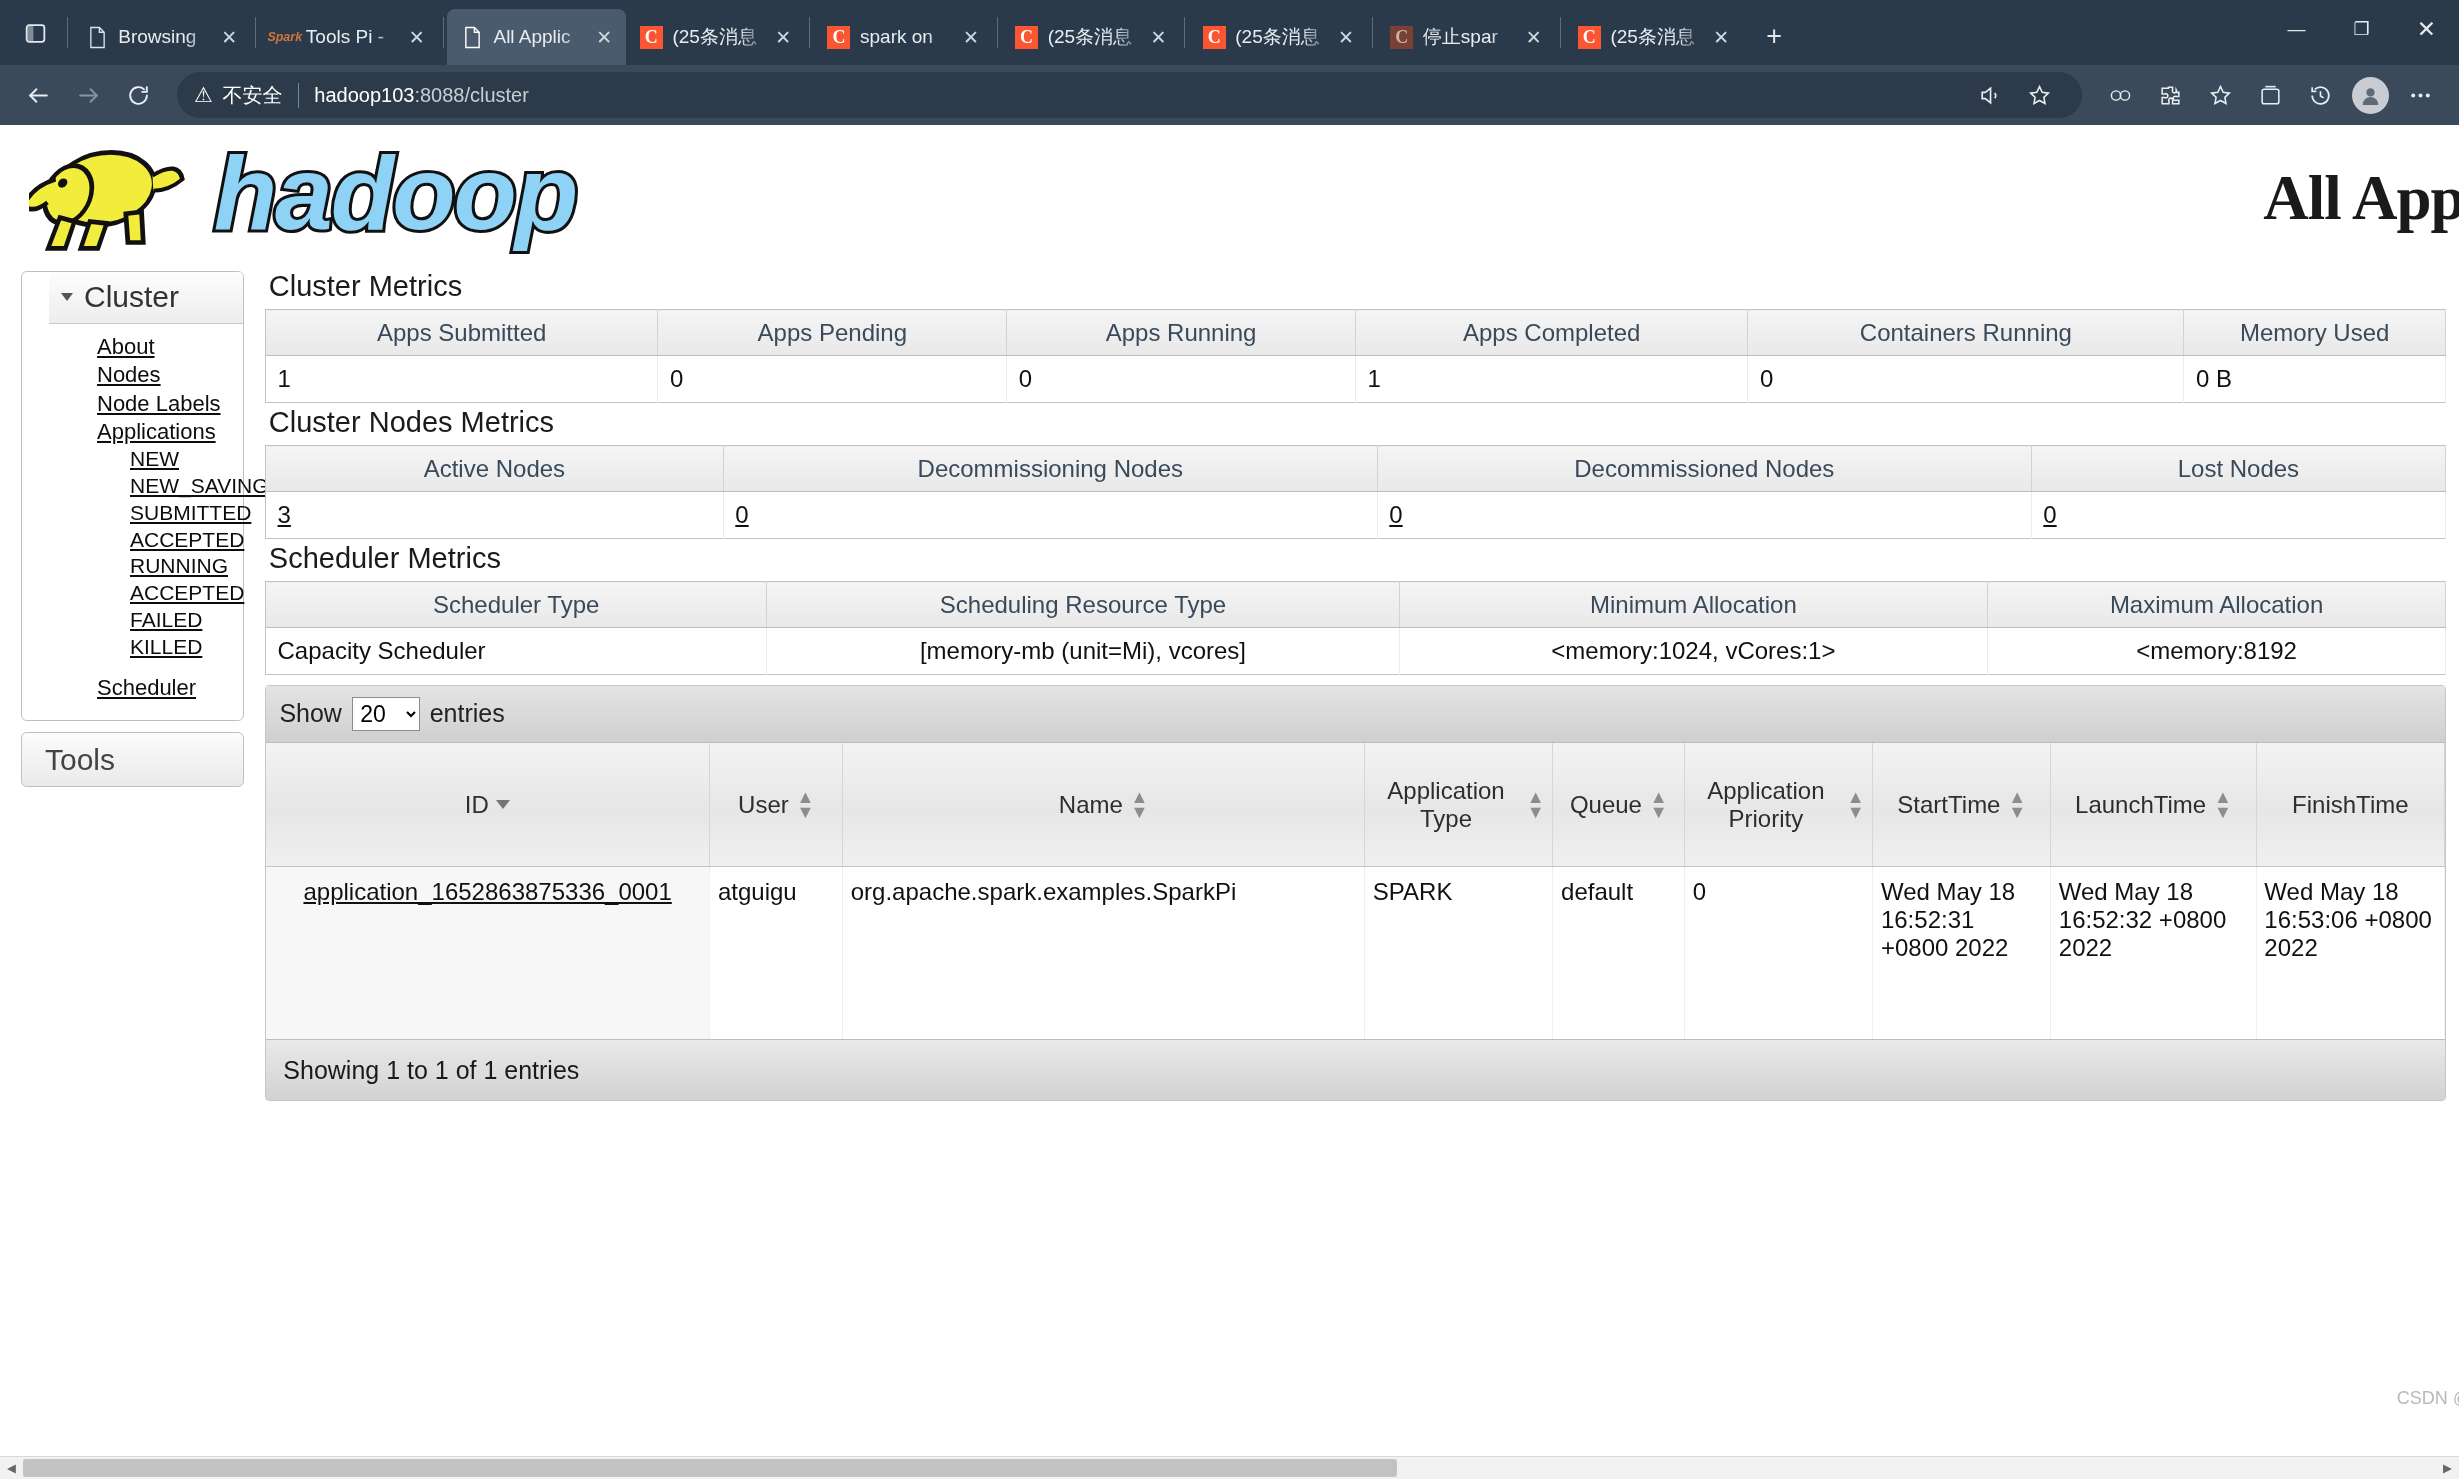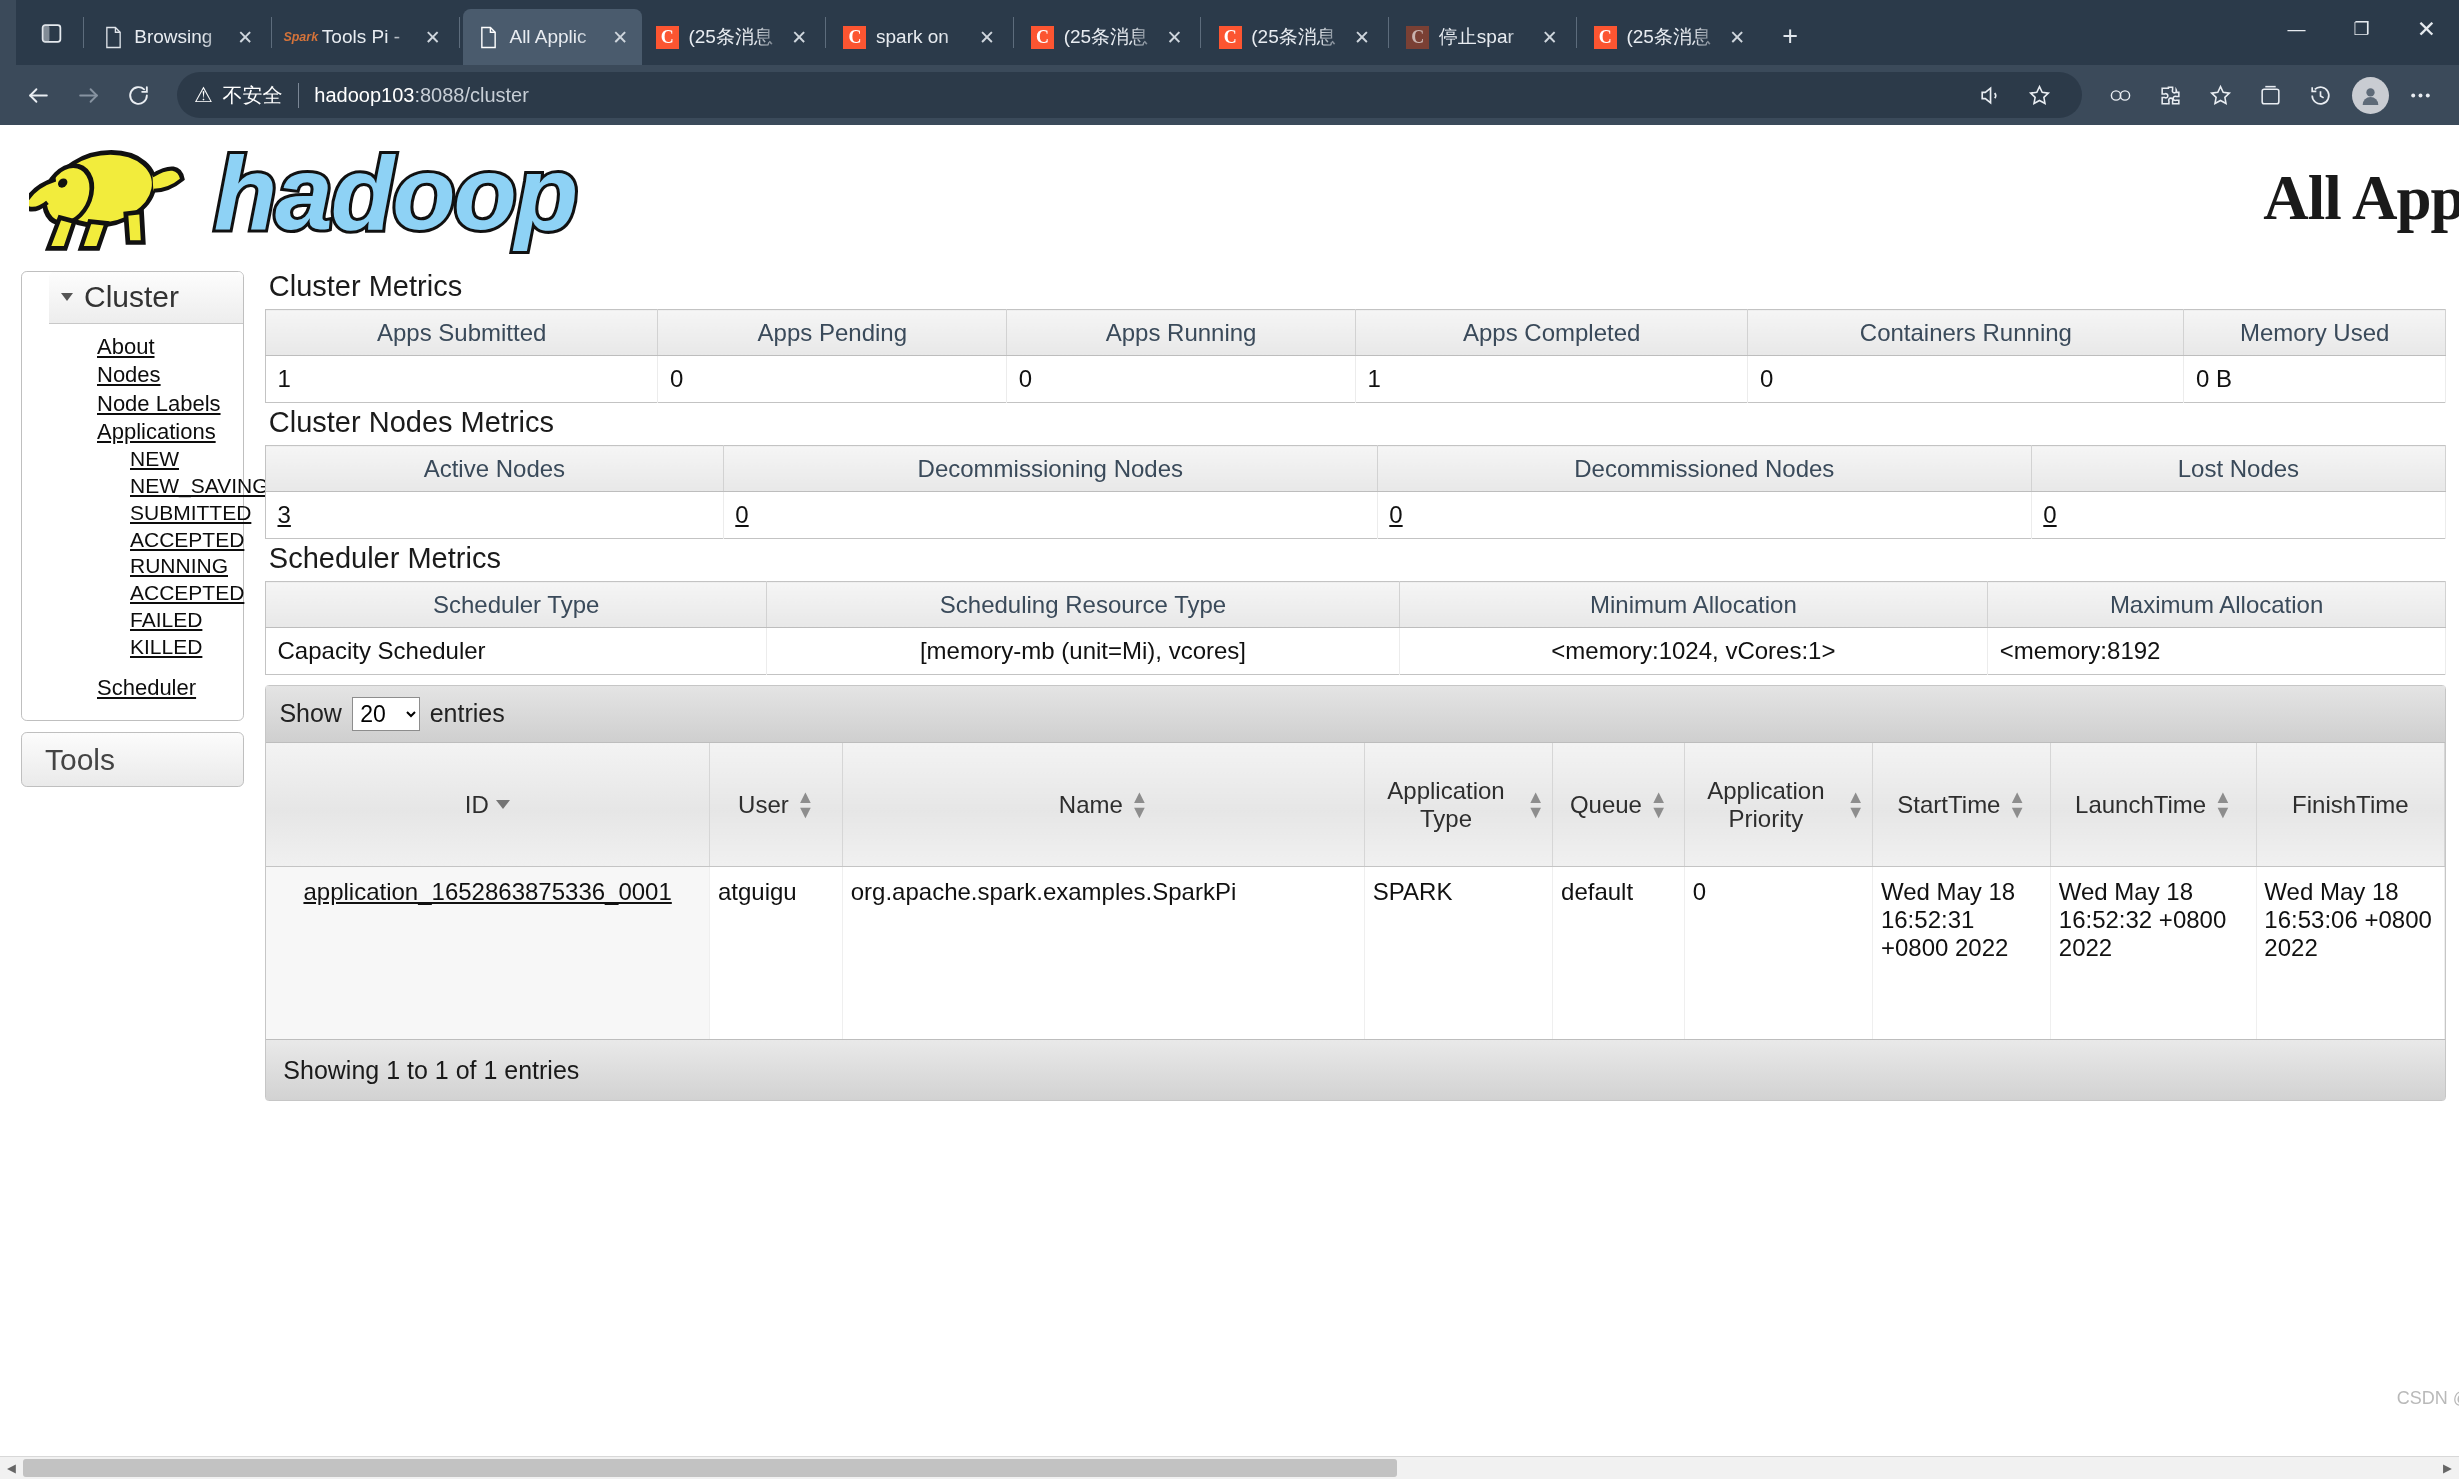--- a/index.html
+++ b/index.html
@@ -17,21 +17,20 @@
     display: flex; flex-direction: column;
     background: #3b4a5a;
   }
   .tabstrip {
     height: 65px;
     background: #2b3a4a;
     display: flex; align-items: flex-end;
     padding-left: 7.7px;
     position: relative;
     flex: 0 0 65px;
-    margin-left: 16px;
   }
   .tab-search-btn {
     width: 56px; height: 56px;
     display: flex; align-items: center; justify-content: center;
     margin-bottom: 3.8px; border-radius: 5.8px;
     flex: 0 0 56px;
   }
   .tab-search-btn svg { width: 25px; height: 25px; }
   .tabstrip-divider {
     width: 1px; height: 31px; background: #5d6c7c;
@@ -555,21 +554,21 @@
               <th style="width:29%">Scheduling Resource Type</th>
               <th style="width:27%">Minimum Allocation</th>
               <th style="width:21%">Maximum Allocation</th>
             </tr>
               </thead>
             <tbody>
                 <tr>
               <td>Capacity Scheduler</td>
               <td style="text-align:center">[memory-mb (unit=Mi), vcores]</td>
               <td style="text-align:center">&lt;memory:1024, vCores:1&gt;</td>
-              <td style="">&lt;memory:8192</td>
+              <td style="text-align:center">&lt;memory:8192</td>
             </tr>
               </tbody>
           </table>
 
           <div class="apps-panel">
             <div class="apps-toolbar">
               <span>Show</span>
               <select class="len-select">
                 <option>20</option>
                 <option>50</option>

